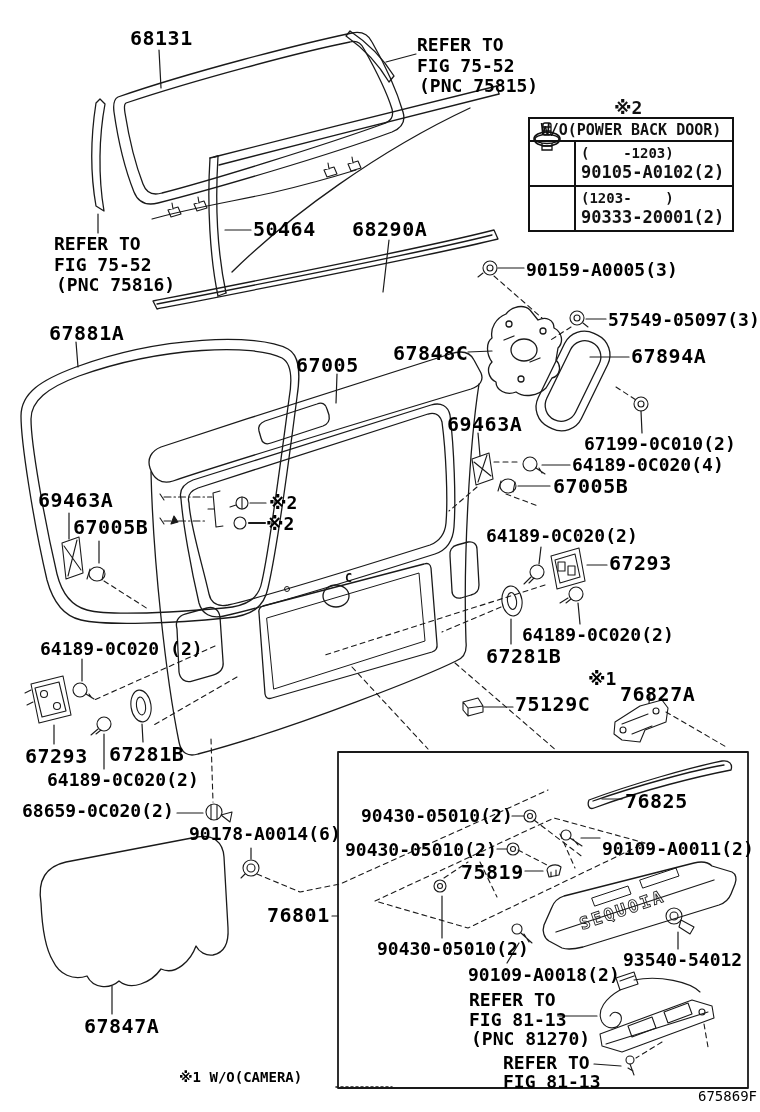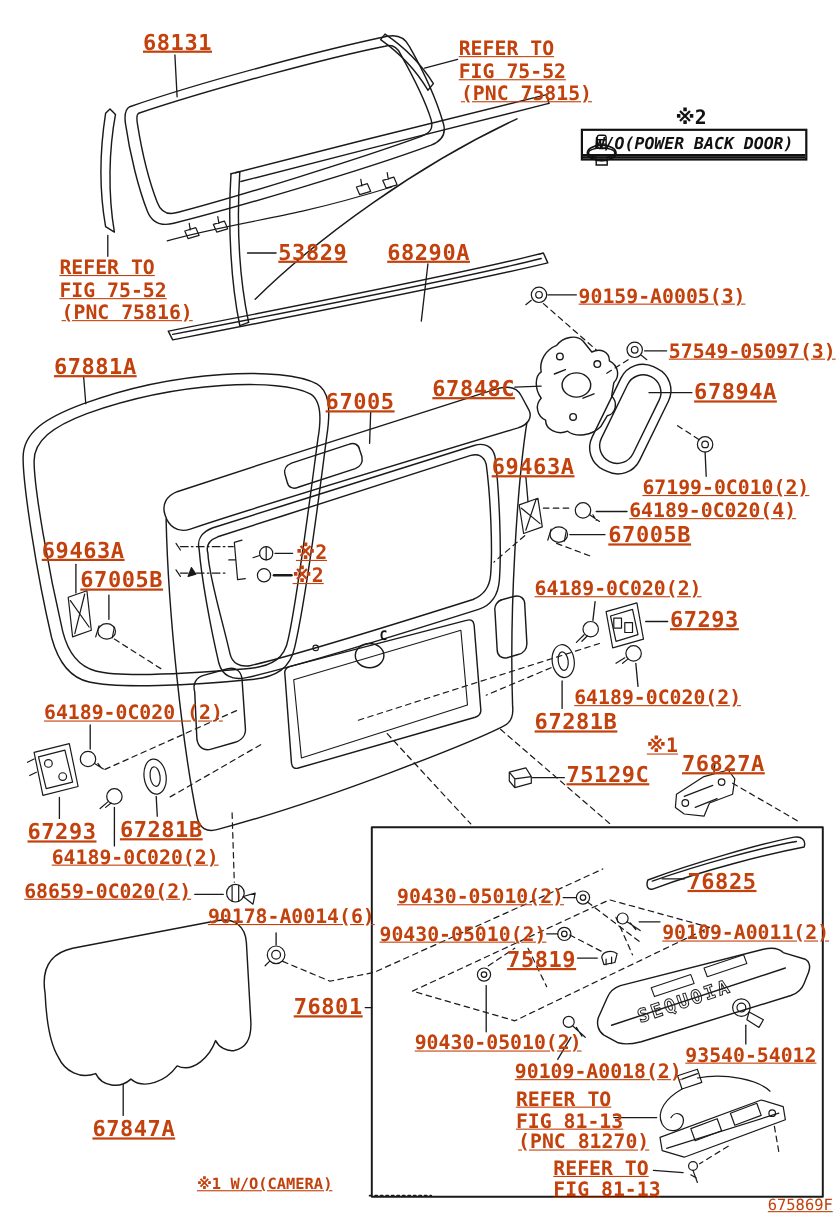--- a/index.html
+++ b/index.html
@@ -1,26 +1,26 @@
 <!DOCTYPE html>
 <html><head>
 <meta charset="utf-8">
 <style>
   html,body{margin:0;padding:0;background:#fff;}
   #stage{position:relative;width:760px;height:1112px;background:#fff;overflow:hidden;
          font-family:"DejaVu Sans Mono","DejaVu Sans",monospace;color:#111;}
   svg{position:absolute;left:0;top:0;}
-  .lbl{position:absolute;font-weight:bold;line-height:1;white-space:pre;color:#c2410c;text-decoration:underline;}
+  .lbl{position:absolute;font-weight:bold;line-height:1;white-space:pre;color:#000000;}
   .lg{font-size:20px;letter-spacing:0.5px;}
   .md{font-size:18px;}
   .sm2{font-size:18px;}
   .note{font-size:14px;font-weight:bold;}
   .footer{font-size:14px;font-weight:normal;}
   
-  #wo-table{position:absolute;left:528px;top:117px;width:202px;border:2px solid #111;background:#fff;font-style:italic;}
+  #wo-table{position:absolute;left:528px;top:117px;width:202px;border:2px solid #111;background:#fff;}
   #wo-table .hdr{border-bottom:2px solid #111;font-size:15px;font-weight:bold;text-align:center;
                  padding:2px 0 1px 0;white-space:nowrap;}
   #wo-table .row{display:flex;border-bottom:2px solid #111;}
   #wo-table .row:last-child{border-bottom:none;}
   #wo-table .icon-cell{width:44px;border-right:2px solid #111;display:flex;align-items:center;justify-content:center;}
   #wo-table .txt-cell{flex:1;padding:3px 2px 3px 5px;}
   #wo-table .range{font-size:14px;font-weight:bold;white-space:pre;}
   #wo-table .part{font-size:17px;font-weight:bold;white-space:pre;margin-top:1px;}
   .tbl-note{position:absolute;left:614px;top:97px;font-size:18px;font-weight:bold;}
 </style>
@@ -339,21 +339,21 @@
 <div class="lbl lg" style="left:130px;top:28px">68131</div>
 
 <div class="lbl md" style="left:417px;top:36px">REFER TO</div>
 <div class="lbl md" style="left:417px;top:57px">FIG 75-52</div>
 <div class="lbl md" style="left:419px;top:77px">(PNC 75815)</div>
 
 <div class="lbl md" style="left:54px;top:235px">REFER TO</div>
 <div class="lbl md" style="left:54px;top:256px">FIG 75-52</div>
 <div class="lbl md" style="left:56px;top:276px">(PNC 75816)</div>
 
-<div class="lbl lg" style="left:253px;top:219px">53829</div>
+<div class="lbl lg" style="left:253px;top:219px">50464</div>
 <div class="lbl lg" style="left:352px;top:219px">68290A</div>
 <div class="lbl md" style="left:526px;top:261px">90159-A0005(3)</div>
 <div class="lbl lg" style="left:49px;top:323px">67881A</div>
 <div class="lbl md" style="left:608px;top:311px">57549-05097(3)</div>
 <div class="lbl lg" style="left:393px;top:343px">67848C</div>
 <div class="lbl lg" style="left:631px;top:346px">67894A</div>
 <div class="lbl lg" style="left:296px;top:355px">67005</div>
 <div class="lbl lg" style="left:447px;top:414px">69463A</div>
 <div class="lbl md" style="left:584px;top:435px">67199-0C010(2)</div>
 <div class="lbl md" style="left:572px;top:456px">64189-0C020(4)</div>
@@ -400,23 +400,31 @@
   <div class="hdr">W/O(POWER BACK DOOR)</div>
   <div class="row">
     <div class="icon-cell">
       <svg width="34" height="40" viewBox="0 0 34 40" fill="none" stroke="#111" stroke-width="1.3">
         <rect x="13" y="4" width="8" height="12" rx="2"></rect>
         <path d="M13,8 L21,8 M13,12 L21,12"></path>
         <ellipse cx="17" cy="20" rx="12" ry="4.5"></ellipse>
         <path d="M12,24 L12,31 L22,31 L22,24 M12,27 L22,27"></path>
       </svg>
     </div>
+    <div class="txt-cell">
+      <div class="range">(    -1203)</div>
+      <div class="part">90105-A0102(2)</div>
+    </div>
   </div>
   <div class="row">
     <div class="icon-cell">
       <svg width="34" height="40" viewBox="0 0 34 40" fill="none" stroke="#111" stroke-width="1.6">
         <ellipse cx="17" cy="20" rx="13" ry="7"></ellipse>
       </svg>
     </div>
+    <div class="txt-cell">
+      <div class="range">(1203-    )</div>
+      <div class="part">90333-20001(2)</div>
+    </div>
   </div>
 </div>
 
 </div>
 
 </body></html>

